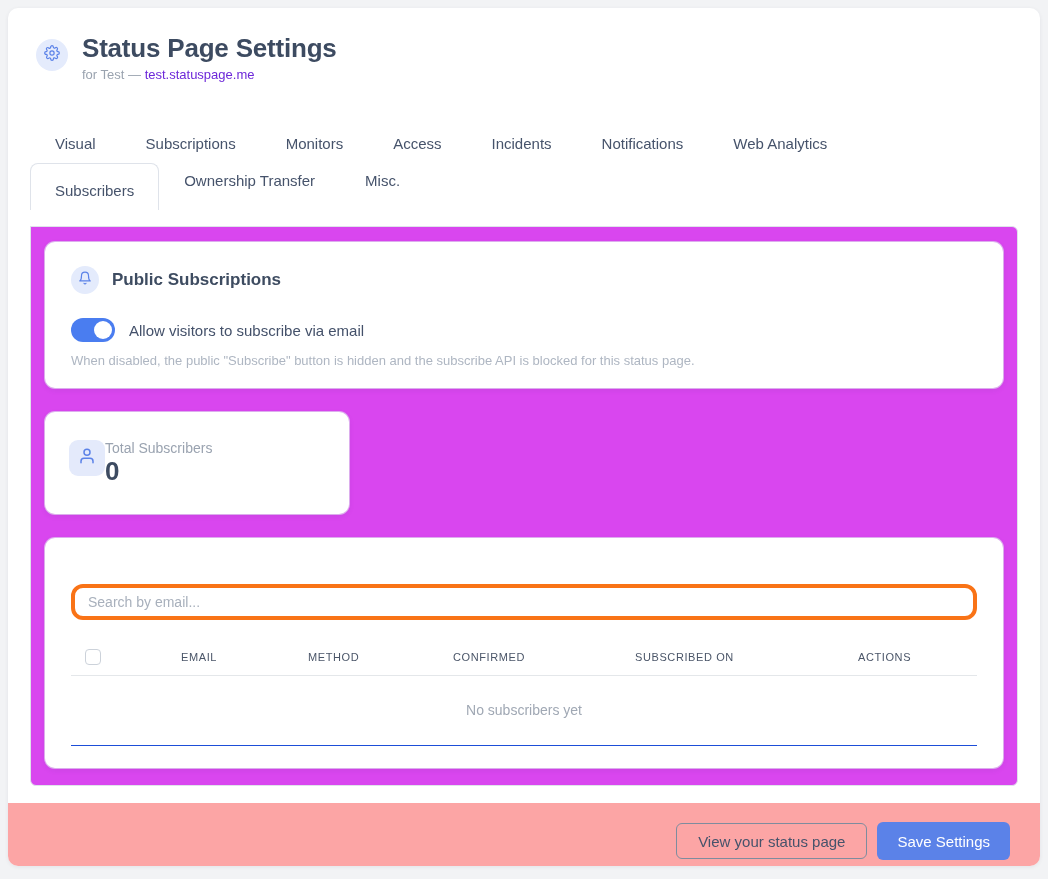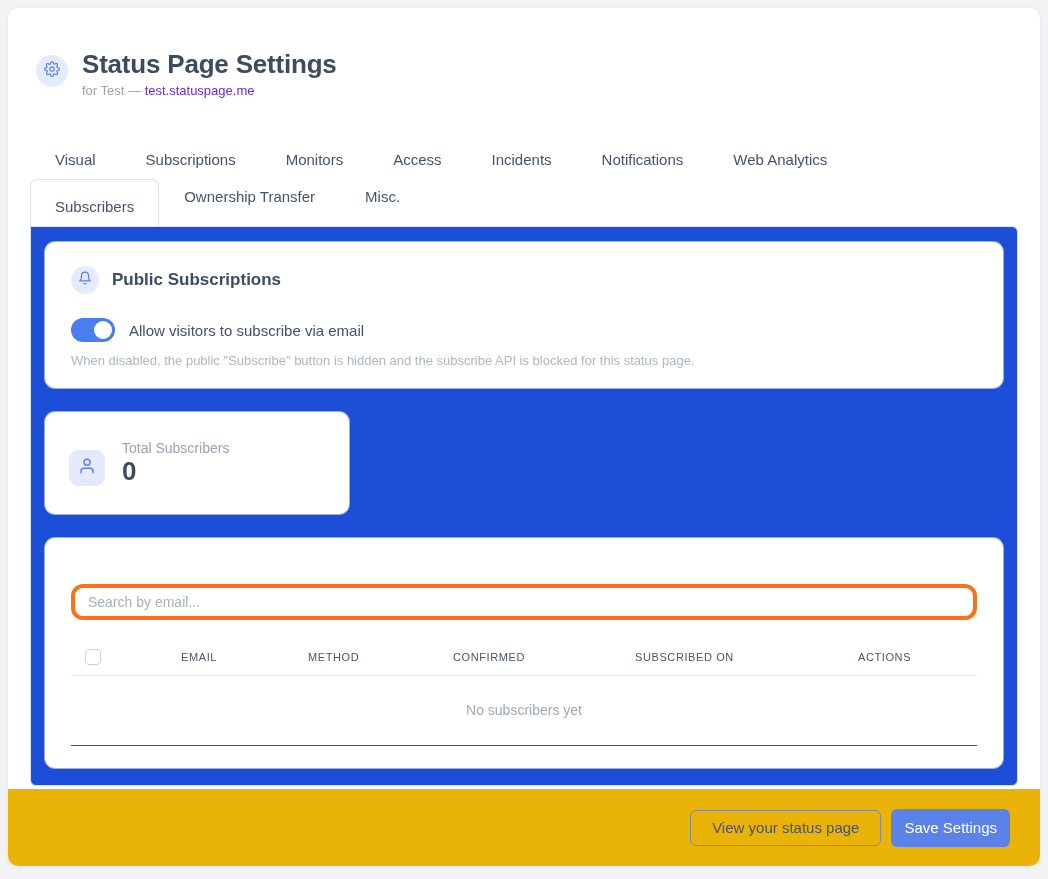--- a/index.html
+++ b/index.html
@@ -16,21 +16,21 @@
     margin: 8px 8px 0 8px;
     background: #ffffff;
     border-radius: 10px;
     box-shadow: 0 1px 4px rgba(20,30,50,.07);
     display: flex;
     flex-direction: column;
     overflow: hidden;
   }
 
   
-  .header { padding: 40px 28px 0 28px; display: flex; gap: 14px; }
+  .header { padding: 24px 28px 0 28px; display: flex; gap: 14px; }
   .icon-circle {
     width: 32px; height: 32px; border-radius: 50%;
     background: #e4ebfc; color: #5b82e8;
     display: flex; align-items: center; justify-content: center;
     flex: 0 0 auto; margin-top: 7px;
   }
   .icon-circle svg { width: 16px; height: 16px; }
   .page-title { font-size: 26px; font-weight: 700; color: #3d4b61; letter-spacing: -0.2px; line-height: 32px; }
   .page-subtitle { font-size: 13px; color: #9aa3af; margin-top: 3px; }
   .page-subtitle a { color: #6d28d9; text-decoration: none; font-weight: 400; }
@@ -46,24 +46,24 @@
   }
   .tab.active {
     background: #ffffff;
     border-color: #dfe3ea;
     margin-bottom: -1px;
     padding-top: 18px; padding-bottom: 11px;
   }
 
   
   .panel {
-    margin: 1px 22px;
+    margin: 17px 22px;
     border: 1px solid #dfe3ea;
     border-radius: 0 6px 6px 6px;
-    background: #1d4ed8;
+    background: #d946ef;
     padding: 15px 14px 17px 14px;
     position: relative; z-index: 1;
   }
   .card {
     background: #ffffff;
     border-radius: 10px;
     box-shadow: 0 0 0 1px rgba(226,231,239,.65), 0 2px 6px rgba(30,45,80,.08);
   }
 
   
@@ -84,21 +84,21 @@
   .toggle .knob {
     position: absolute; top: 3px; right: 3px;
     width: 18px; height: 18px; border-radius: 50%; background: #ffffff;
   }
   .toggle-label { font-size: 15px; color: #44516a; }
   .helper-text { margin-top: 11px; font-size: 13px; color: #aeb6c2; }
 
   
   .card-stat {
     margin-top: 24px; width: 304px; padding: 28px 24px;
-    display: flex; align-items: flex-end; gap: 17px;
+    display: flex; align-items: flex-start; 
   }
   .icon-square {
     width: 36px; height: 36px; border-radius: 9px;
     background: #e4eafb; color: #5b82e8;
     display: flex; align-items: center; justify-content: center; flex: 0 0 auto;
   }
   .icon-square svg { width: 18px; height: 18px; }
   .stat-label { font-size: 14px; color: #9aa3b0; }
   .stat-value { font-size: 26px; font-weight: 600; color: #3d4b61; line-height: 1.1; margin-top: 1px; }
 
@@ -134,31 +134,31 @@
     border: 1px solid #ccd2da; border-radius: 4px; background: #fff;
     vertical-align: middle; cursor: pointer;
   }
   .empty-cell {
     text-align: center; font-size: 14px; color: #a0a8b4;
     padding: 26px 0 27px 0; border-bottom: 1px solid #1d4ed8;
   }
 
   
   .footer {
-    margin-top: auto; height: 77px; background: #eab308;
+    margin-top: auto; height: 77px; background: #fca5a5;
     display: flex; align-items: center; justify-content: flex-end;
     gap: 10px; padding: 0 30px; flex: 0 0 auto;
   }
   .btn-outline {
     height: 36px; padding: 0 21px; font-size: 15px; color: #46536b;
     background: transparent; border: 1px solid #7e8c9e; border-radius: 6px;
     cursor: pointer; font-family: "Liberation Sans", sans-serif;
   }
   .btn-primary {
-    height: 38px; padding: 0 13px; font-size: 15px; color: #ffffff;
+    height: 38px; padding: 0 20px; font-size: 15px; color: #ffffff;
     background: #5b82e8; border: none; border-radius: 6px;
     cursor: pointer; font-family: "Liberation Sans", sans-serif;
   }
 </style>
 </head>
 <body>
 
 <div class="window">
 
   <div class="header">

